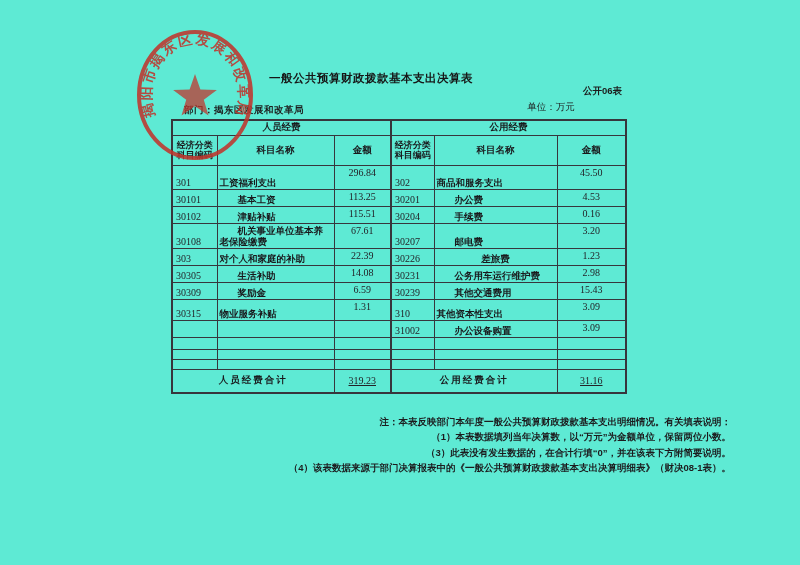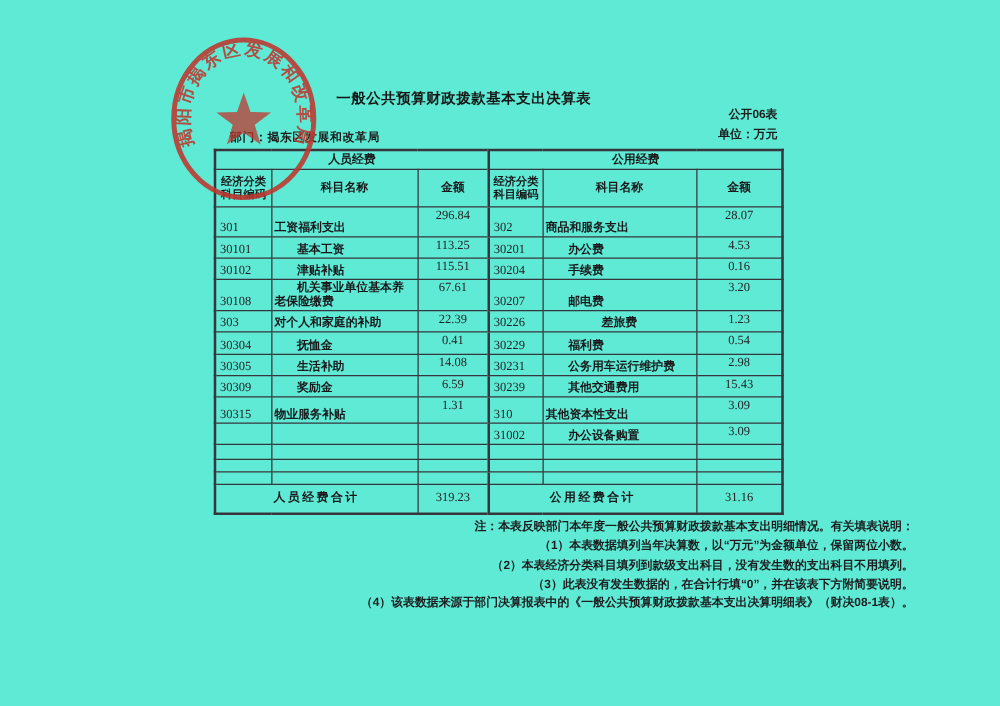--- a/index.html
+++ b/index.html
@@ -15,21 +15,21 @@
   .title{
     position:absolute;left:171px;top:71px;width:400px;
     text-align:center;font-size:11.5px;font-weight:bold;letter-spacing:.5px;color:#161616;
   }
   .form-code{
     position:absolute;left:480px;top:85px;width:142px;
     text-align:right;font-size:9.5px;font-weight:bold;
   }
   .unit-label{
     position:absolute;left:480px;top:101px;width:142px;
-    text-align:right;font-size:9.5px;font-weight:bold;
+    text-align:center;font-size:9.5px;font-weight:normal;
   }
   .dept{
     position:absolute;left:184px;top:104px;
     font-size:9.5px;font-weight:bold;letter-spacing:.5px;
   }
 
   table.budget{
     position:absolute;left:171px;top:119px;width:454px;
     border-collapse:collapse;table-layout:fixed;
     border:2px solid #37363c;
@@ -63,21 +63,21 @@
     font-size:10px;text-align:center;vertical-align:top;
     padding:1px 0 0 0;color:#232328;
   }
   tr.total-row{height:24px;padding-left:47px;}
   tr.total-row td{vertical-align:middle;}
   td.total-label{
     font-size:9.5px;font-weight:bold;text-align:center;letter-spacing:2px;color:#19191c;
   }
   td.total-amt{
     font-family:"Liberation Serif","DejaVu Serif",serif;
-    font-size:10px;text-align:center;color:#232328;
+    font-size:10px;text-align:center;color:#232328;text-decoration:underline;
   }
 
   .notes{
     position:absolute;left:171px;top:414px;width:560px;
     font-size:9.5px;font-weight:bold;line-height:15.3px;
     color:#1c1c1e;white-space:nowrap;text-align:right;
   }
   .stamp{
     position:absolute;left:130px;top:24px;z-index:4;
     opacity:.88;pointer-events:none;
@@ -116,21 +116,21 @@
         <th>金额</th>
       </tr>
     </thead>
     <tbody id="table-body">
         <tr style="height: 24px;">
           <td class="code">301</td>
           <td class="name">工资福利支出</td>
           <td class="amt">296.84</td>
           <td class="code vdiv">302</td>
           <td class="name">商品和服务支出</td>
-          <td class="amt">28.07</td>
+          <td class="amt">45.50</td>
         </tr>
         <tr style="height: 14px; margin-top: 35px;">
           <td class="code">30101</td>
           <td class="name indent">基本工资</td>
           <td class="amt">113.25</td>
           <td class="code vdiv">30201</td>
           <td class="name indent">办公费</td>
           <td class="amt">4.53</td>
         </tr>
         <tr style="height: 15px;">
@@ -149,28 +149,20 @@
           <td class="name indent">邮电费</td>
           <td class="amt">3.20</td>
         </tr>
         <tr style="height: 14px;">
           <td class="code">303</td>
           <td class="name">对个人和家庭的补助</td>
           <td class="amt">22.39</td>
           <td class="code vdiv">30226</td>
           <td class="name center">差旅费</td>
           <td class="amt">1.23</td>
-        </tr>
-        <tr style="height: 18px;">
-          <td class="code">30304</td>
-          <td class="name indent">抚恤金</td>
-          <td class="amt">0.41</td>
-          <td class="code vdiv">30229</td>
-          <td class="name indent">福利费</td>
-          <td class="amt">0.54</td>
         </tr>
         <tr style="height: 15px;">
           <td class="code">30305</td>
           <td class="name indent">生活补助</td>
           <td class="amt">14.08</td>
           <td class="code vdiv">30231</td>
           <td class="name indent">公务用车运行维护费</td>
           <td class="amt">2.98</td>
         </tr>
         <tr style="height: 17px;">
@@ -228,21 +220,20 @@
         <td class="total-amt">319.23</td>
         <td colspan="2" class="total-label vdiv">公用经费合计</td>
         <td class="total-amt">31.16</td>
       </tr>
     </tfoot>
   </table>
 
   <div class="notes">
     <div>注：本表反映部门本年度一般公共预算财政拨款基本支出明细情况。有关填表说明：</div>
     <div>（1）本表数据填列当年决算数，以“万元”为金额单位，保留两位小数。</div>
-    <div>（2）本表经济分类科目填列到款级支出科目，没有发生数的支出科目不用填列。</div>
     <div>（3）此表没有发生数据的，在合计行填“0”，并在该表下方附简要说明。</div>
     <div>（4）该表数据来源于部门决算报表中的《一般公共预算财政拨款基本支出决算明细表》（财决08-1表）。</div>
   </div>
 
   <svg class="stamp" width="130" height="142" viewBox="0 0 130 142">
     <ellipse cx="65" cy="71" rx="56" ry="63" fill="none" stroke="#bf372e" stroke-width="4"></ellipse>
     <polygon fill="#bf372e" fill-opacity="0.85" points="65,50 70.4,65.6 86.9,65.9 73.8,75.8 78.5,91.6 65,82.2 51.5,91.6 56.2,75.8 43.1,65.9 59.6,65.6"></polygon>
     <path id="sealArc" d="M 26.9,96.5 A 44,51 0 1 1 103.1,96.5" fill="none"></path>
     <text font-size="14" font-weight="bold" fill="#bf372e" letter-spacing="2">
       <textPath href="#sealArc" startOffset="50%" text-anchor="middle">揭阳市揭东区发展和改革局</textPath>

